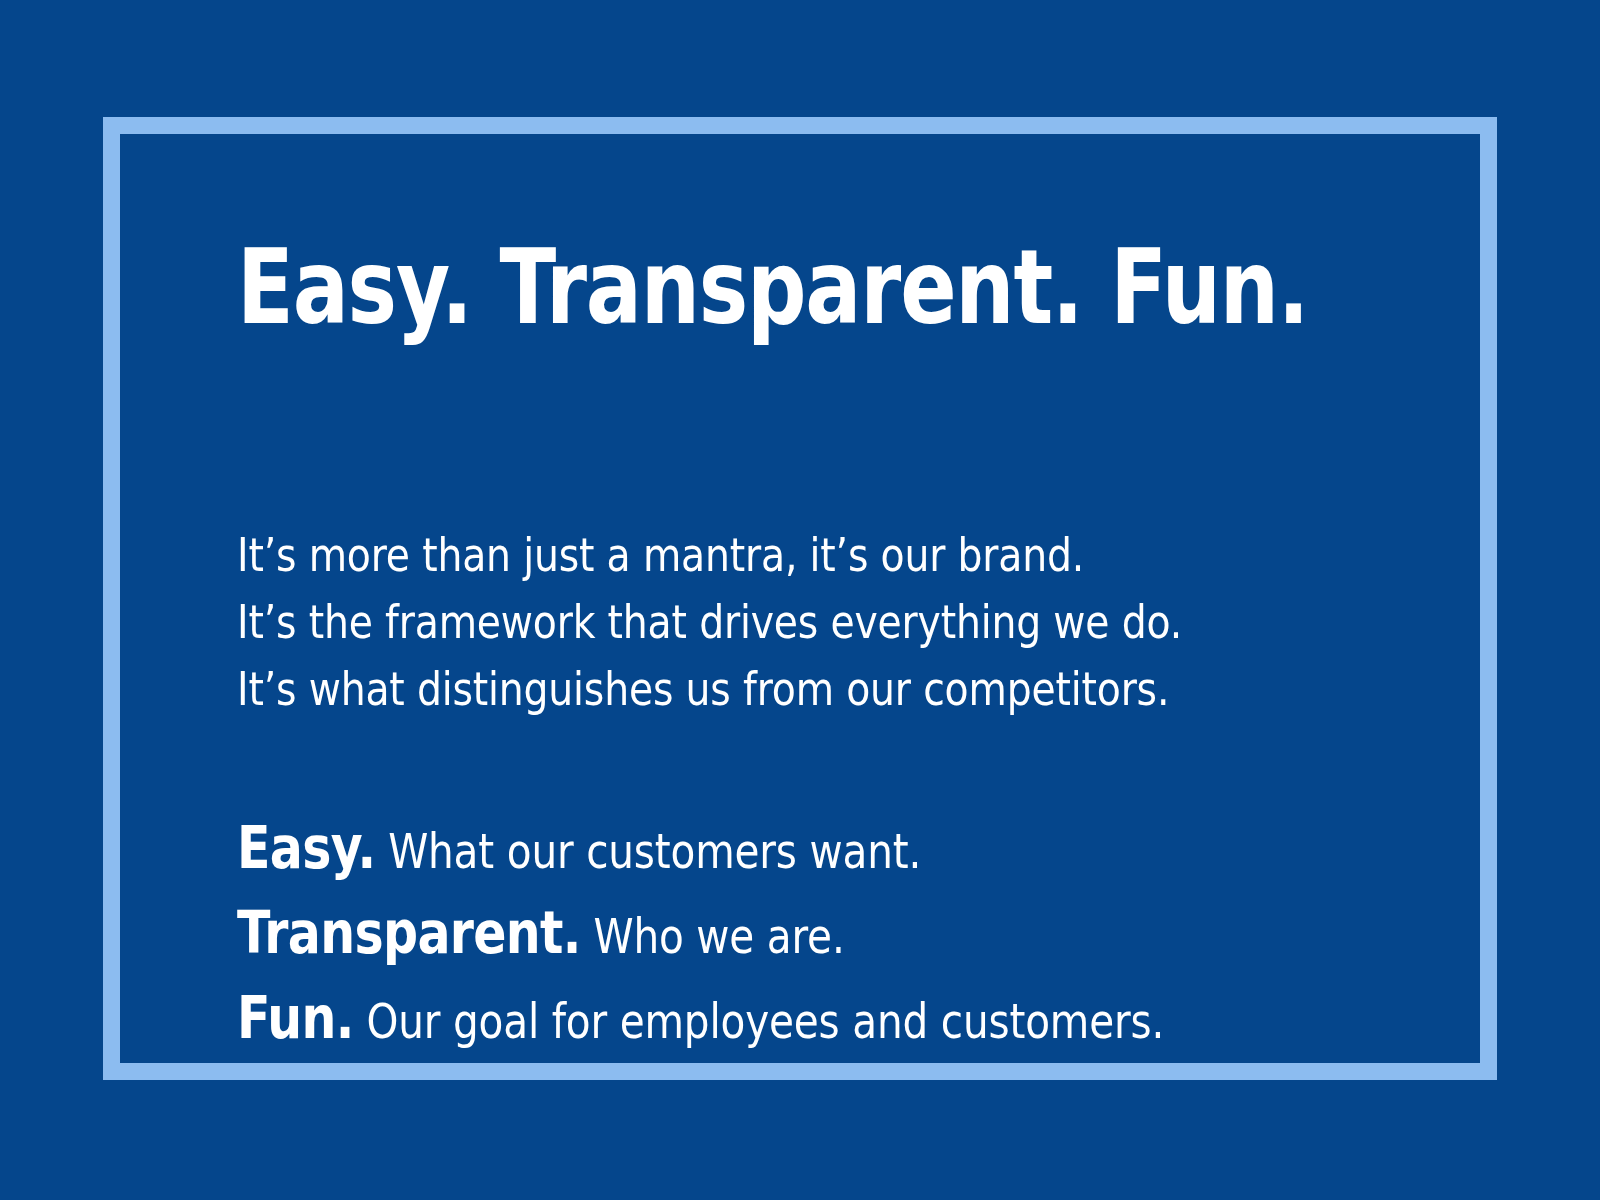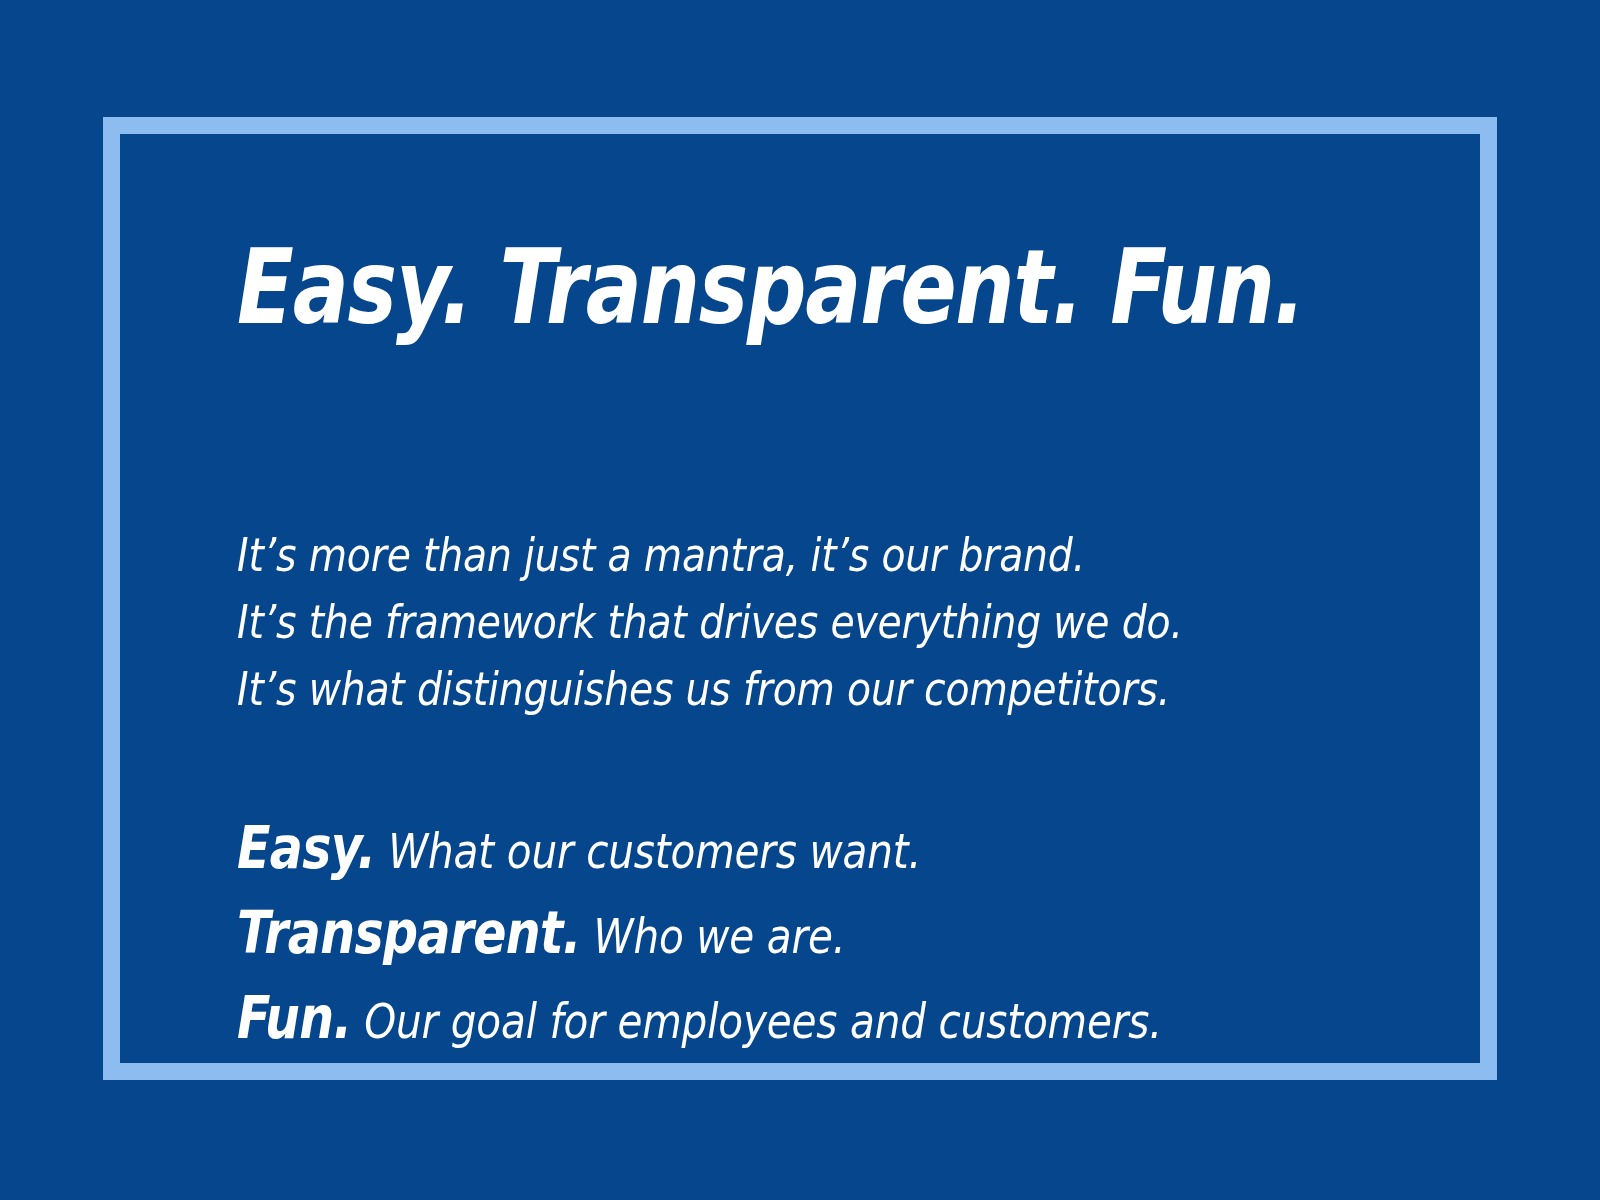--- a/index.html
+++ b/index.html
@@ -97,21 +97,21 @@
     font-size: 58px;
     letter-spacing: -0.8px;
   }
   .defs .gloss {
     font-weight: 400;
   }
 </style>
 </head>
 <body>
 
-<div id="slide" style="background: rgb(5, 70, 140); font-style: italic;">
+<div id="slide" style="background: rgb(5, 70, 140);">
 
   <div id="frame" style="border-color: rgb(140, 188, 240); background: rgb(5, 70, 140);"></div>
 
   <div id="content" style="color: rgb(255, 255, 255);">
 
     <div class="headline">Easy. Transparent. Fun.</div>
 
     <div class="para">
       <span class="line">It’s more than just a mantra, it’s our brand.</span>
       <span class="line">It’s the framework that drives everything we do.</span>

